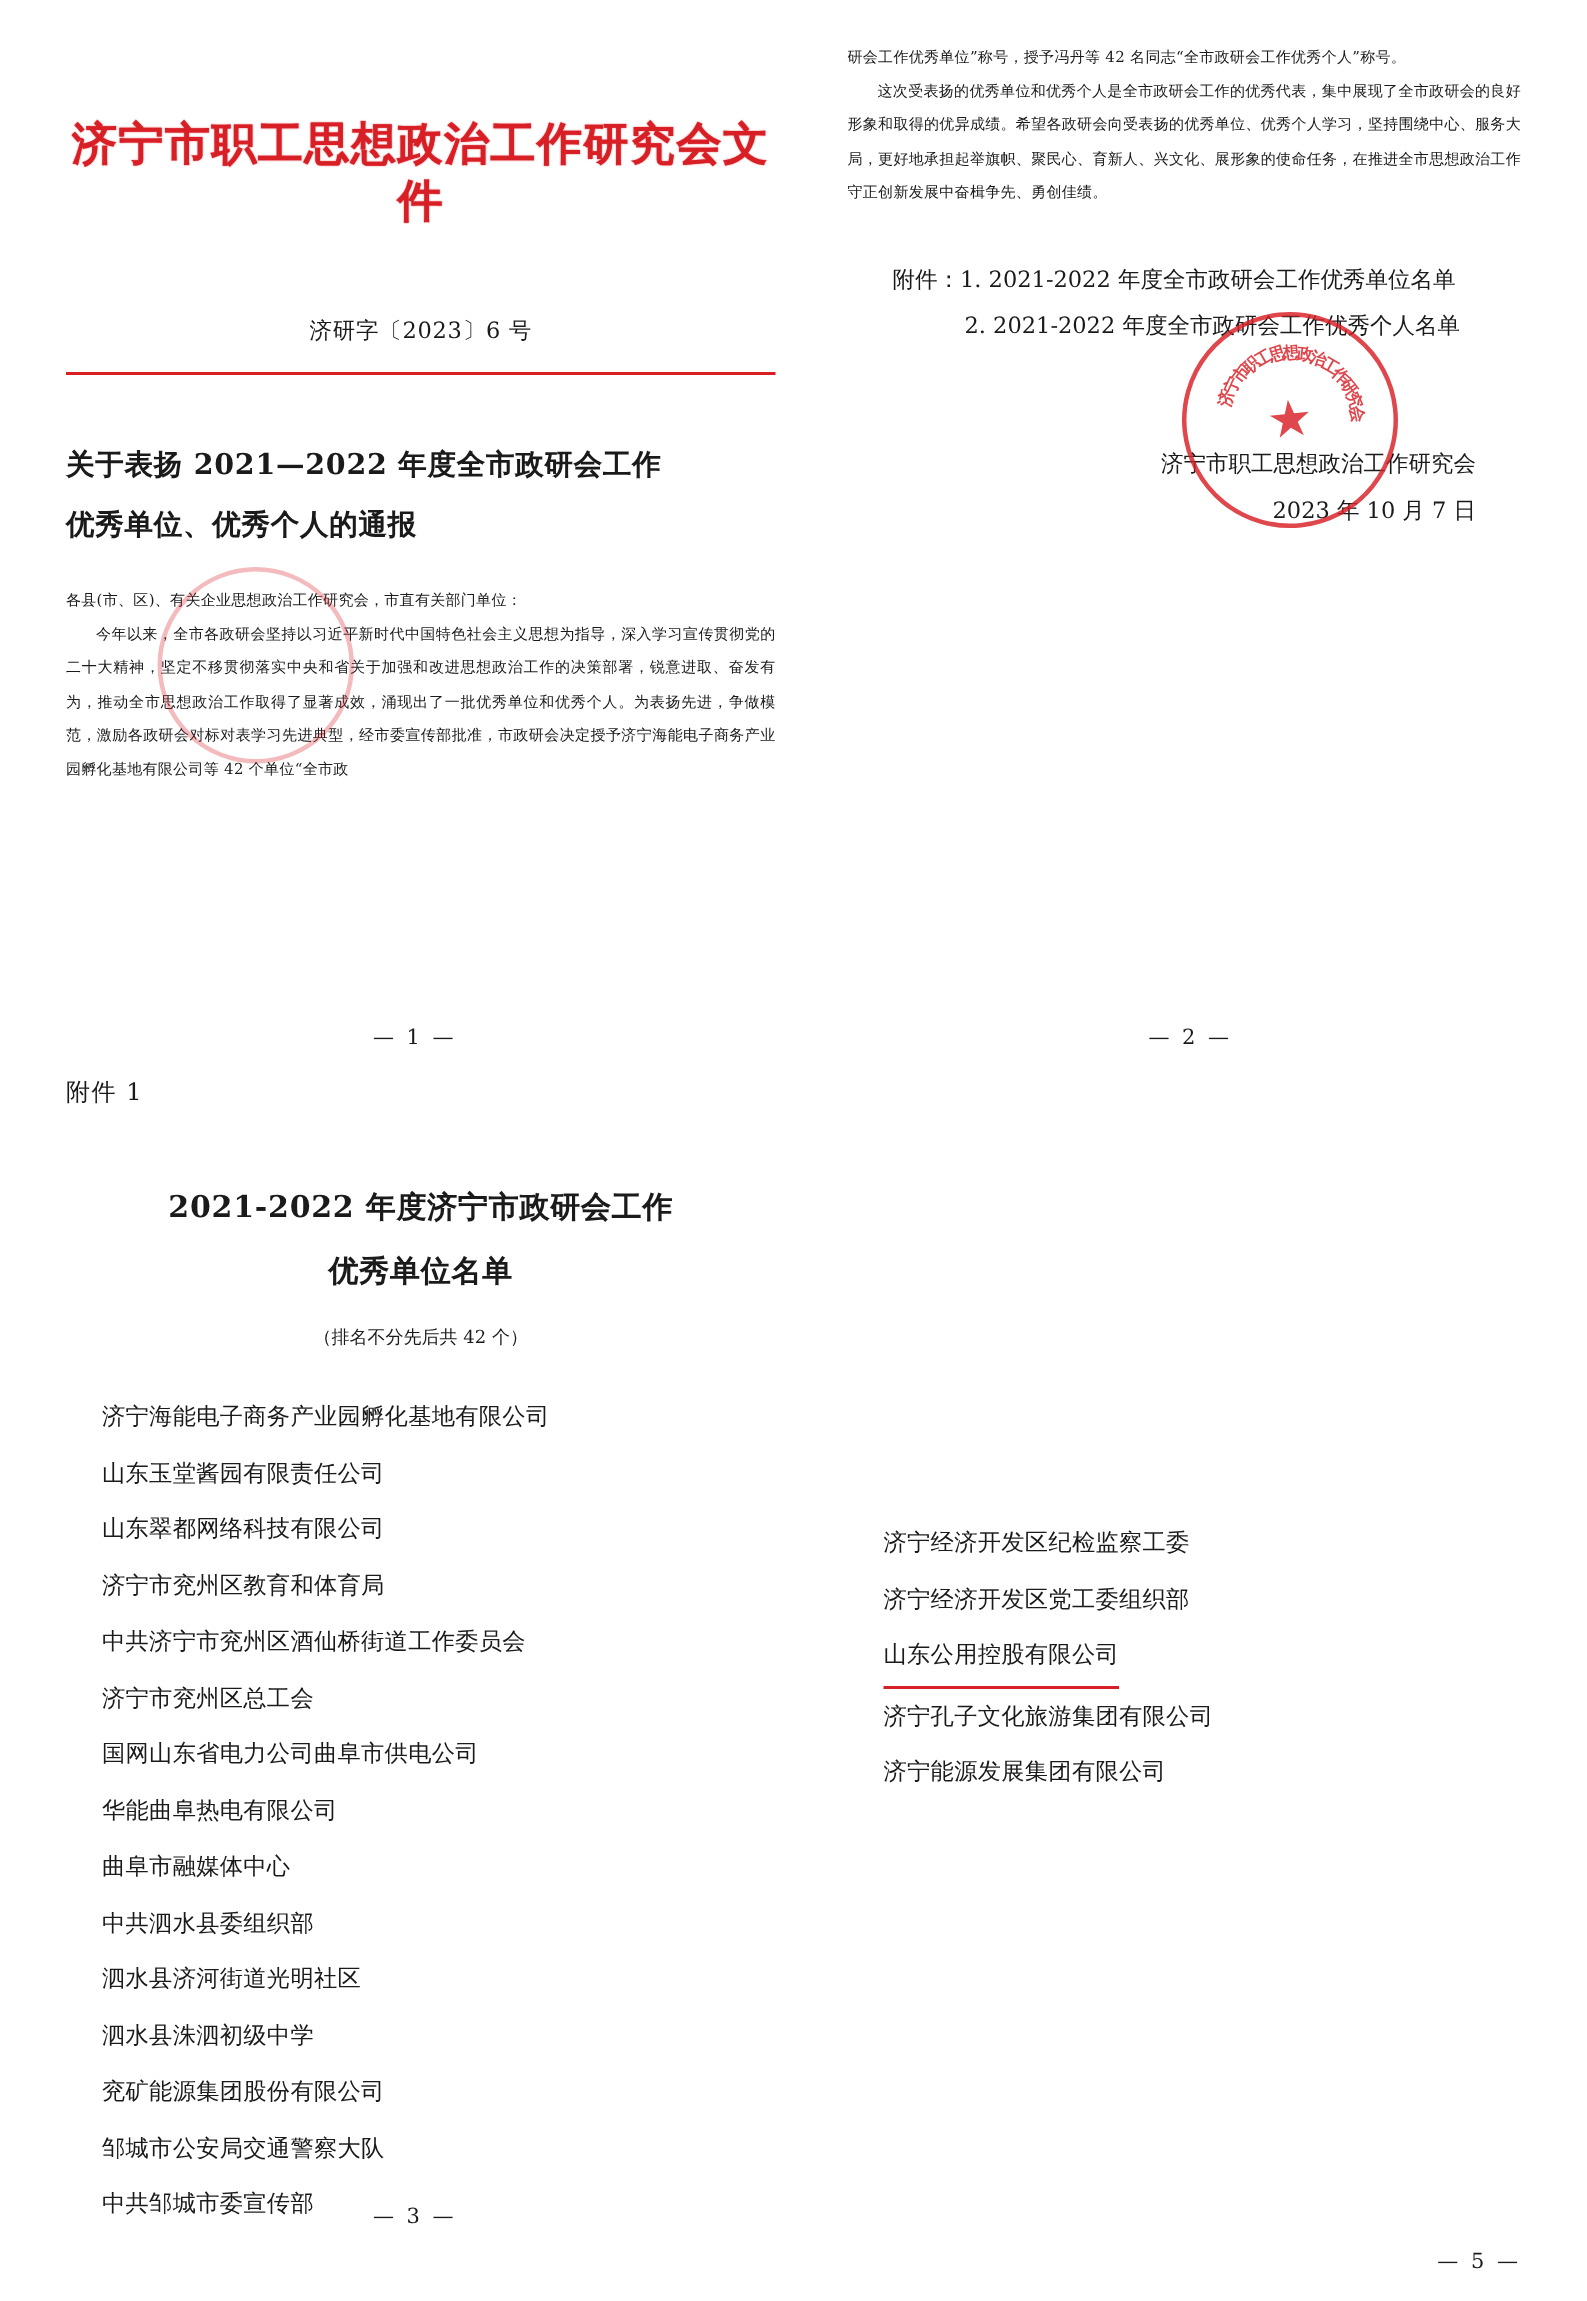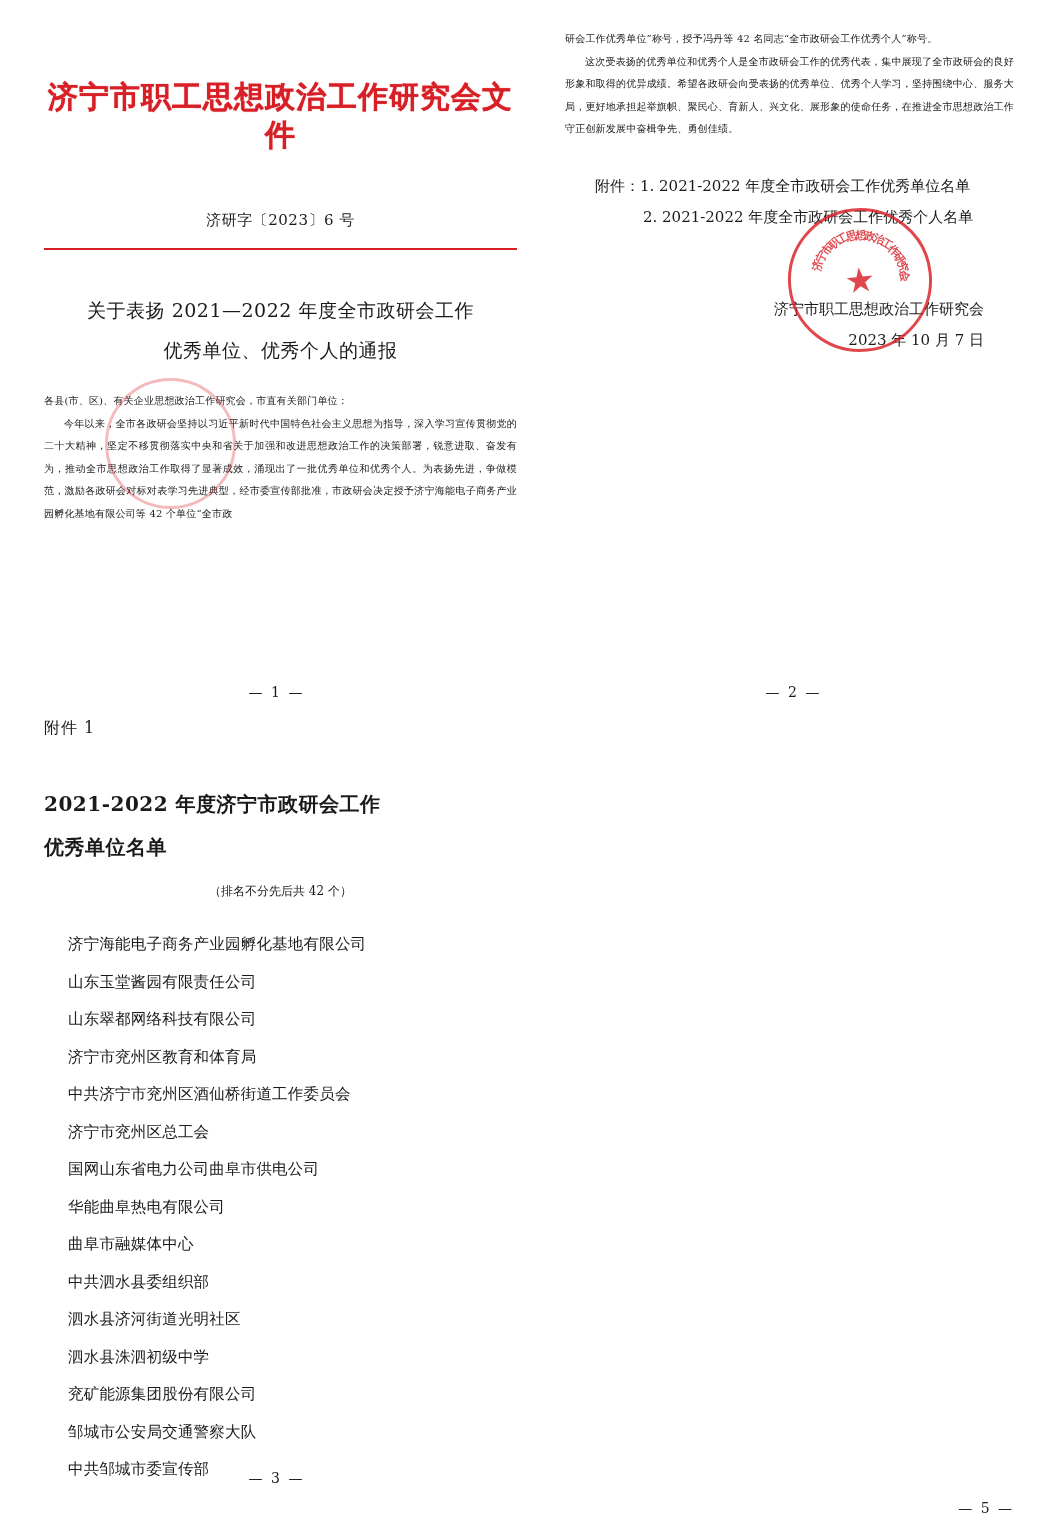--- a/index.html
+++ b/index.html
@@ -41,22 +41,21 @@
     font-size: 15px;
     margin-top: 58px;
     letter-spacing: 0.5px;
   }
   .red-rule {
     border: none;
     border-top: 2px solid #d81f26;
     margin: 18px 0 0 0;
   }
   .doc-title {
-    text-align: center;
-    font-weight: normal;
+    font-weight: bold;
     font-size: 19px;
     line-height: 1.9;
     margin-top: 42px;
     letter-spacing: 0.5px;
   }
   .body-text {
     font-size: 10px;
     line-height: 2.25;
     margin-top: 22px;
     text-align: justify;
@@ -144,20 +143,21 @@
   
   #page-3 {
     left: 0; top: 688px; width: 553px; height: 816px;
     padding: 30px 36px 0 44px;
   }
   .attach-label {
     font-size: 16px;
     letter-spacing: 1px;
   }
   .list-title {
+    text-align: center;
     font-weight: bold;
     font-size: 20px;
     line-height: 1.95;
     margin-top: 46px;
     letter-spacing: 0.5px;
   }
   .list-subtitle {
     text-align: center;
     font-size: 12px;
     margin-top: 16px;
@@ -276,14 +276,21 @@
     <div>泗水县济河街道光明社区</div>
     <div>泗水县洙泗初级中学</div>
     <div>兖矿能源集团股份有限公司</div>
     <div>邹城市公安局交通警察大队</div>
     <div>中共邹城市委宣传部</div>
   </div>
   <div class="pn-center">— 3 —</div>
 </div>
 
 <div class="page" id="page-4">
+  <div class="unit-list-2">
+    <div>济宁经济开发区纪检监察工委</div>
+    <div>济宁经济开发区党工委组织部</div>
+    <div><span class="highlighted">山东公用控股有限公司</span></div>
+    <div>济宁孔子文化旅游集团有限公司</div>
+    <div>济宁能源发展集团有限公司</div>
+  </div>
   <div class="pn-right">— 5 —</div>
 </div>
 
 </body></html>

